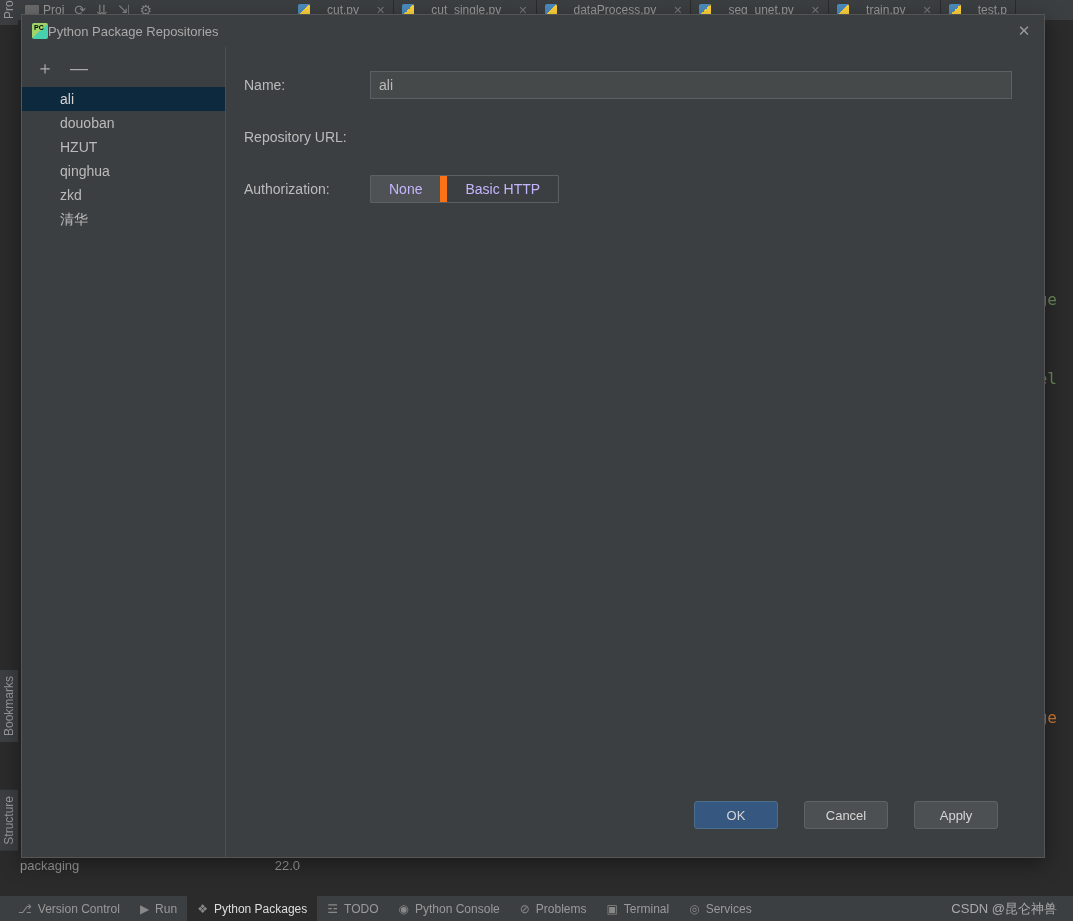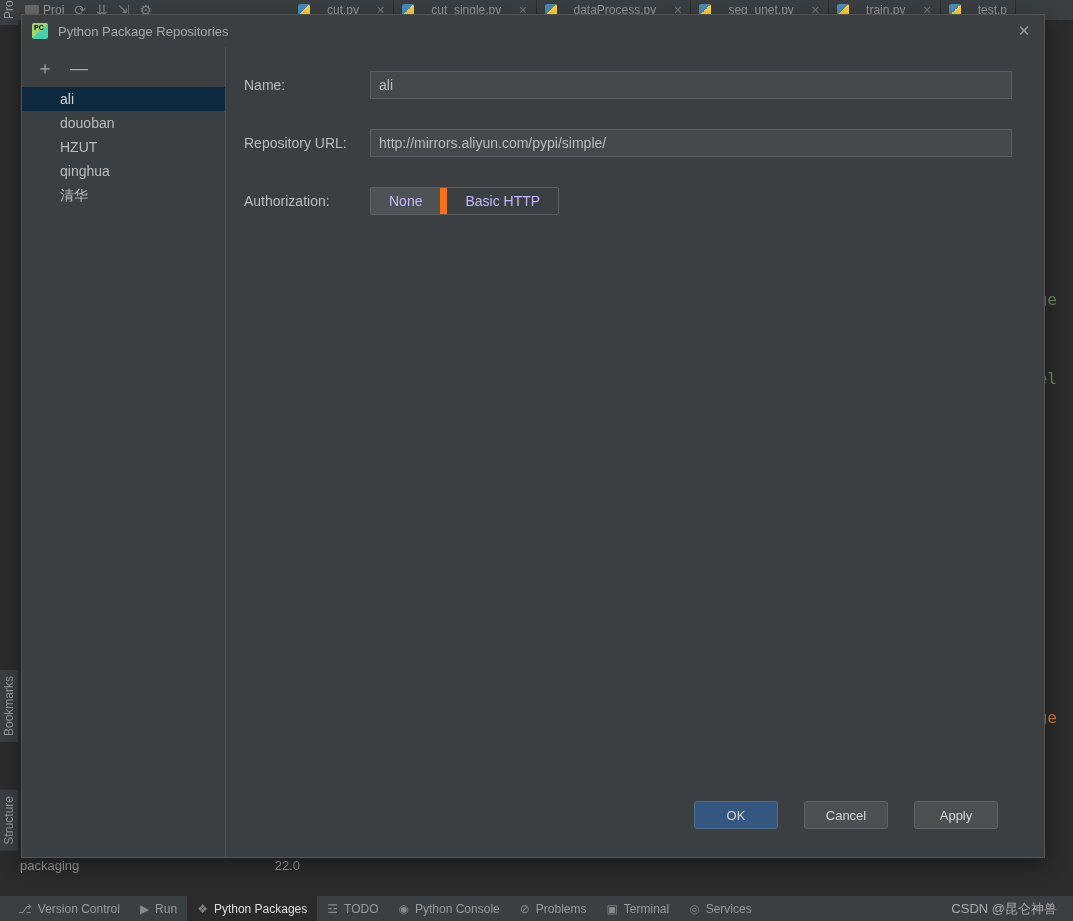--- a/index.html
+++ b/index.html
@@ -118,21 +118,20 @@
       width: 1024px; height: 844px;
       background: #3c3f41;
       border: 1px solid #555;
       display:flex; flex-direction:column;
       box-shadow: 0 6px 20px rgba(0,0,0,.4);
     }
     .dlg-titlebar {
       height: 32px;
       display:flex; align-items:center;
       padding: 0 10px;
-      gap: 10px;
     }
     .dlg-titlebar .app-icon {
       width:16px; height:16px;
       background: linear-gradient(135deg,#a0d468 0 50%, #48cfad 50% 100%);
       border-radius:2px;
       position:relative;
     }
     .dlg-titlebar .app-icon::after {
       content:"PC"; font-size:7px; color:#000;
       position:absolute; top:1px; left:2px; font-weight:bold;
@@ -336,31 +335,31 @@
     <div class="left-panel">
       <div class="lp-toolbar">
         <span>＋</span>
         <span>—</span>
       </div>
       <div class="repo-list">
         <div class="repo-item selected">ali</div>
         <div class="repo-item">douoban</div>
         <div class="repo-item">HZUT</div>
         <div class="repo-item">qinghua</div>
+        <div class="repo-item">zkd</div>
         <div class="repo-item">清华</div>
       </div>
     </div>
     <div class="right-panel">
       <div class="form-row">
         <div class="form-label">Name:</div>
         <input class="form-input" value="ali" style="">
       </div>
       <div class="form-row">
         <div class="form-label">Repository URL:</div>
-        <input class="form-input" value="http://mirrors.aliyun.com/pypi/simple/" style="">
       </div>
       <div class="form-row auth-row">
         <div class="form-label">Authorization:</div>
         <div class="seg-group">
           <button class="seg-btn selected">None</button>
           <button class="seg-btn">Basic HTTP</button>
         </div>
       </div>
       <div class="dlg-footer">
         <button class="btn primary">OK</button>

